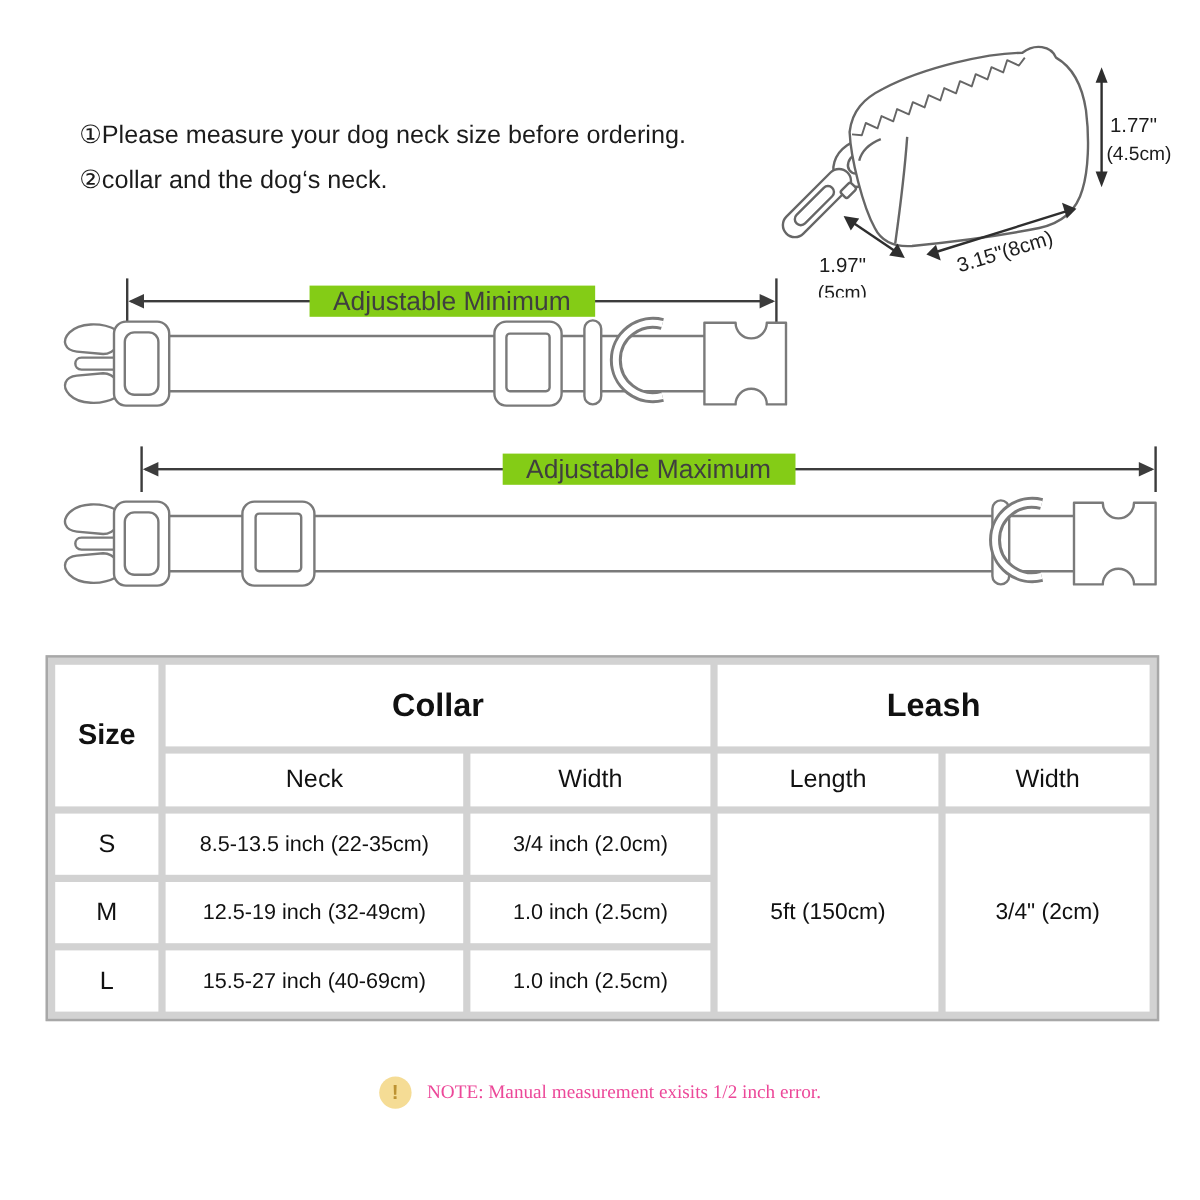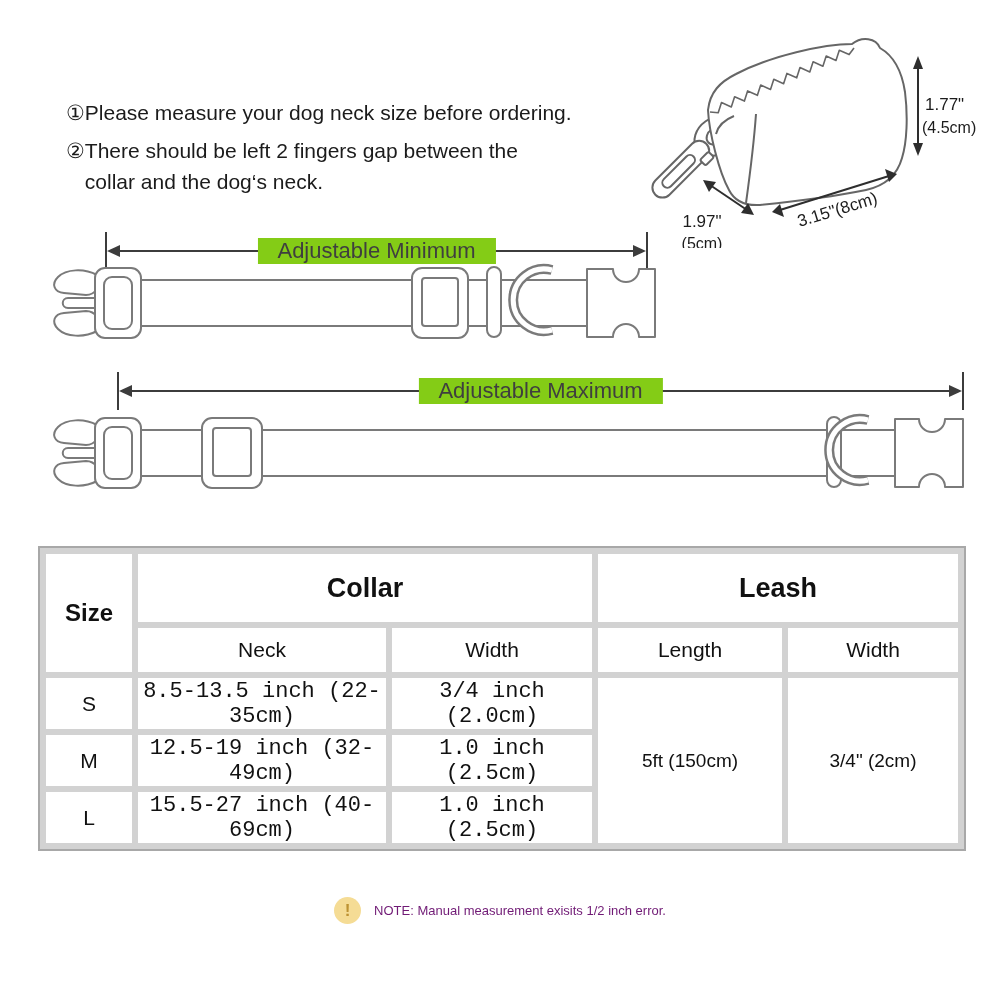--- a/index.html
+++ b/index.html
@@ -34,47 +34,46 @@
 
   
   .size-table { position:absolute; left:38px; top:546px; width:924px;
       border-collapse:separate; border-spacing:6px; background:#d2d2d2;
       border:2px solid #a8a8a8; table-layout:fixed; }
   .size-table td { background:#fff; text-align:center; vertical-align:middle; color:#111; }
   .h-main { font-size:27px; font-weight:bold; height:68px; }
   .h-size { font-size:24px; font-weight:bold; }
   .h-sub  { font-size:21px; font-weight:normal; height:44px;margin-top:48px; }
   .c-size { font-size:21px; height:51px; }
-  .c-val  { font-size:22px;font-family:Liberation Mono, monospace; }
+  .c-val  { font-size:18px; }
   .c-leash{ font-size:19px; }
 
   
   .note { position:absolute; left:0; right:0; top:897px; display:flex;
       justify-content:center; align-items:center; gap:13px; }
   .note-icon { width:27px; height:27px; border-radius:50%; background:#f5dc95;
       color:#bd9232; font-weight:bold; font-size:17px; display:flex;
       align-items:center; justify-content:center; flex:0 0 auto; }
-  .note-text { font-size:13px; color:#701a75; }
+  .note-text { font-size:16px; color:#ec4899;font-family:Liberation Serif, serif; }
 
   svg text { font-family:"Liberation Sans", sans-serif; fill:#1c1c1c; }
 </style>
 </head>
 <body>
 
 <div class="stage">
 
   <div class="instructions">
     <div class="instr-item">
       <span class="instr-num">①</span>
       <span class="instr-text">Please measure your dog neck size before ordering.</span>
     </div>
     <div class="instr-item">
       <span class="instr-num">②</span>
       <span class="instr-text">
-        <span style="display:block">There should be left 2 fingers gap between the</span>
         <span style="display:block">collar and the dog‘s neck.</span>
       </span>
     </div>
   </div>
 
   <svg id="bag-figure" width="352" height="232" viewBox="0 0 352 232">
     <g stroke="#666" stroke-width="2" fill="#fff" stroke-linejoin="round">
 
       <g transform="translate(76,120) rotate(-35)">
         <ellipse cx="0" cy="0" rx="23" ry="18"></ellipse>

